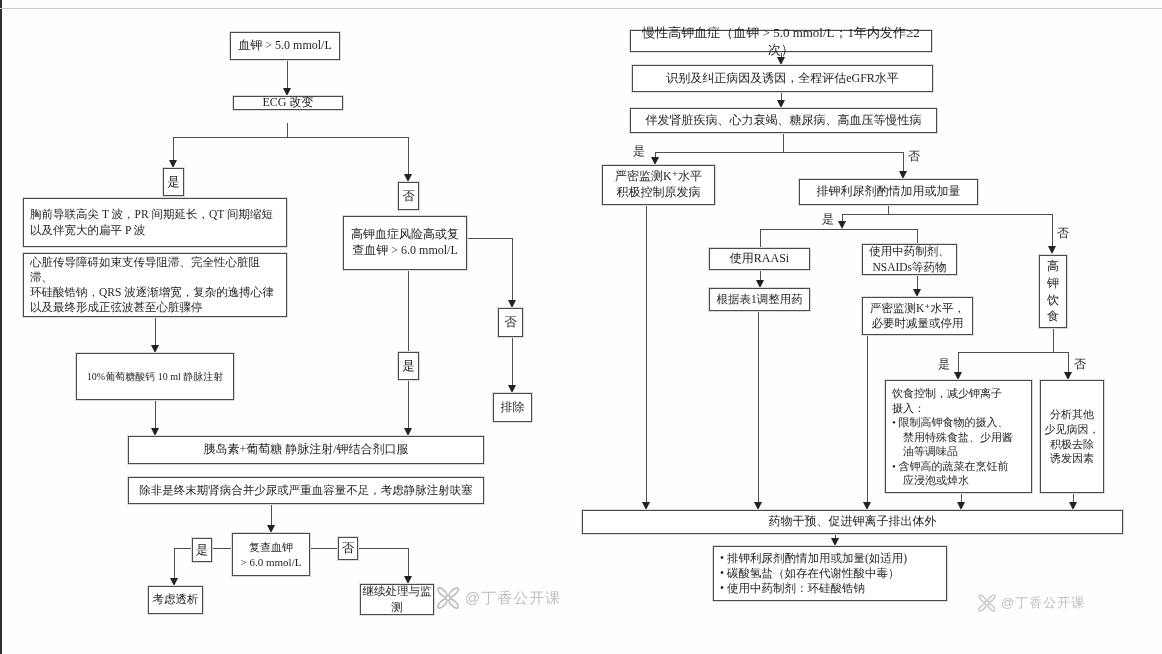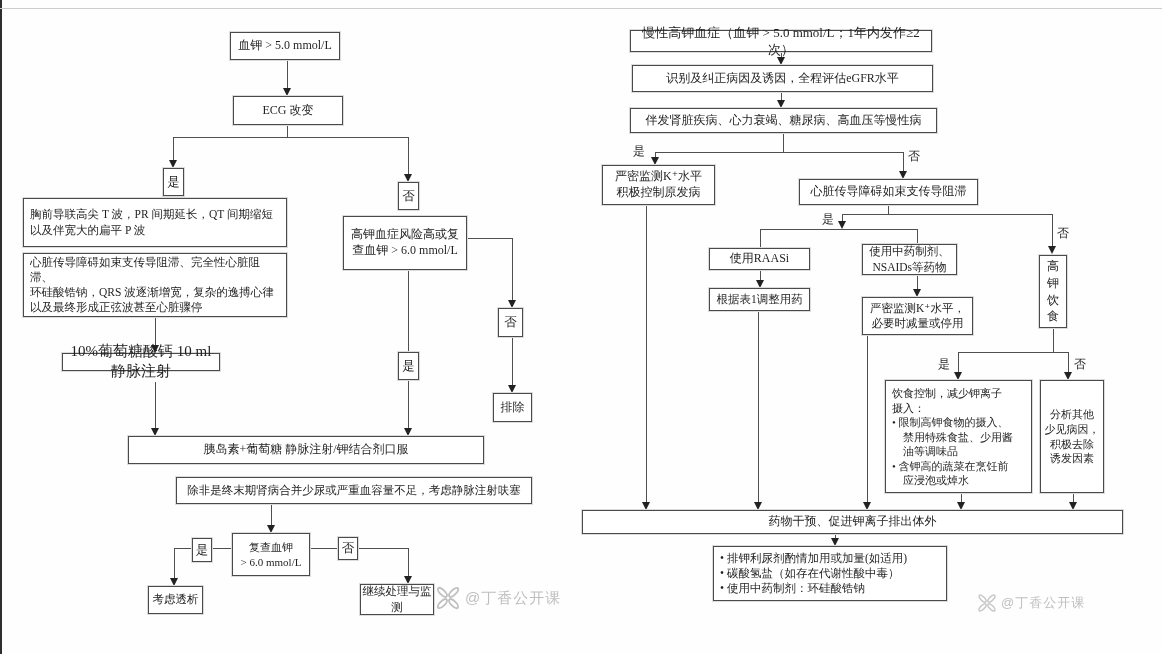--- a/index.html
+++ b/index.html
@@ -106,21 +106,21 @@
       <div class="arr" style="left: 641.5px; top: 502px;"></div>
       <div class="arr" style="left: 753.5px; top: 502px;"></div>
       <div class="arr" style="left: 862.5px; top: 502px;"></div>
       <div class="arr" style="left: 956.5px; top: 502px;"></div>
       <div class="arr" style="left: 1068.5px; top: 502px;"></div>
       <div class="arr" style="left: 830.5px; top: 538px;"></div>
     </div>
 
   <div class="box" style="left:230px;top:32px;width:110px;height:28px;">血钾 &gt; 5.0 mmol/L</div>
 
-  <div class="box" style="left:233px;top:96px;width:110px;height:29px;">ECG 改变</div>
+  <div class="box" style="left:233px;top:96px;width:110px;height:14px;">ECG 改变</div>
 
   <div class="box sm" style="left:163px;top:168px;width:21px;height:28px;">是</div>
 
   <div class="box sm" style="left:398px;top:182px;width:21px;height:28px;">否</div>
 
   <div class="box la" style="left:23px;top:198px;width:264px;height:49px;font-size:11.5px;">胸前导联高尖 T 波，PR 间期延长，QT 间期缩短
 以及伴宽大的扁平 P 波</div>
 
   <div class="box la" style="left:23px;top:253px;width:264px;height:64px;font-size:11.5px;">心脏传导障碍如束支传导阻滞、完全性心脏阻滞、
 环硅酸锆钠，QRS 波逐渐增宽，复杂的逸搏心律
@@ -128,25 +128,25 @@
 
   <div class="box" style="left:343px;top:216px;width:124px;height:54px;">高钾血症风险高或复
 查血钾 &gt; 6.0 mmol/L</div>
 
   <div class="box sm" style="left:498px;top:308px;width:25px;height:29px;">否</div>
 
   <div class="box" style="left:493px;top:393px;width:39px;height:29px;">排除</div>
 
   <div class="box sm" style="left:398px;top:352px;width:21px;height:28px;">是</div>
 
-  <div class="box" style="left:62px;top:353px;width:158px;height:18px;font-size:15px;">10%葡萄糖酸钙 10 ml 静脉注射</div>
+  <div class="box" style="left:76px;top:353px;width:158px;height:47px;font-size:10px;">10%葡萄糖酸钙 10 ml 静脉注射</div>
 
   <div class="box" style="left:128px;top:436px;width:356px;height:28px;">胰岛素+葡萄糖 静脉注射/钾结合剂口服</div>
 
-  <div class="box" style="left:128px;top:477px;width:356px;height:27px;font-size:11.5px;margin-left:48px;">除非是终末期肾病合并少尿或严重血容量不足，考虑静脉注射呋塞</div>
+  <div class="box" style="left:128px;top:477px;width:356px;height:27px;font-size:11.5px;">除非是终末期肾病合并少尿或严重血容量不足，考虑静脉注射呋塞</div>
 
   <div class="box" style="left:232px;top:533px;width:78px;height:43px;font-size:11px;">复查血钾
 &gt; 6.0 mmol/L</div>
 
   <div class="box sm" style="left:192px;top:538px;width:20px;height:24px;">是</div>
 
   <div class="box sm" style="left:338px;top:537px;width:20px;height:23px;">否</div>
 
   <div class="box" style="left:148px;top:586px;width:55px;height:28px;font-size:11.5px;">考虑透析</div>
 
@@ -157,21 +157,21 @@
   <div class="box" style="left:632px;top:65px;width:301px;height:27px;">识别及纠正病因及诱因，全程评估eGFR水平</div>
 
   <div class="box" style="left:630px;top:108px;width:307px;height:25px;">伴发肾脏疾病、心力衰竭、糖尿病、高血压等慢性病</div>
 
   <span class="plbl" style="left:633px;top:143px;">是</span>
   <span class="plbl" style="left:908px;top:148px;">否</span>
 
   <div class="box" style="left:602px;top:165px;width:113px;height:40px;">严密监测K⁺水平
 积极控制原发病</div>
 
-  <div class="box" style="left:799px;top:179px;width:179px;height:26px;">心脏传导障碍如束支传导阻滞</div>
+  <div class="box" style="left:799px;top:179px;width:179px;height:26px;">排钾利尿剂酌情加用或加量</div>
 
   <span class="plbl" style="left:822px;top:211px;">是</span>
   <span class="plbl" style="left:1057px;top:225px;">否</span>
 
   <div class="box" style="left:709px;top:248px;width:101px;height:22px;">使用RAASi</div>
 
   <div class="box" style="left:709px;top:288px;width:101px;height:23px;font-size:11.5px;">根据表1调整用药</div>
 
   <div class="box" style="left:862px;top:244px;width:95px;height:31px;font-size:11.5px;">使用中药制剂、
 NSAIDs等药物</div>

